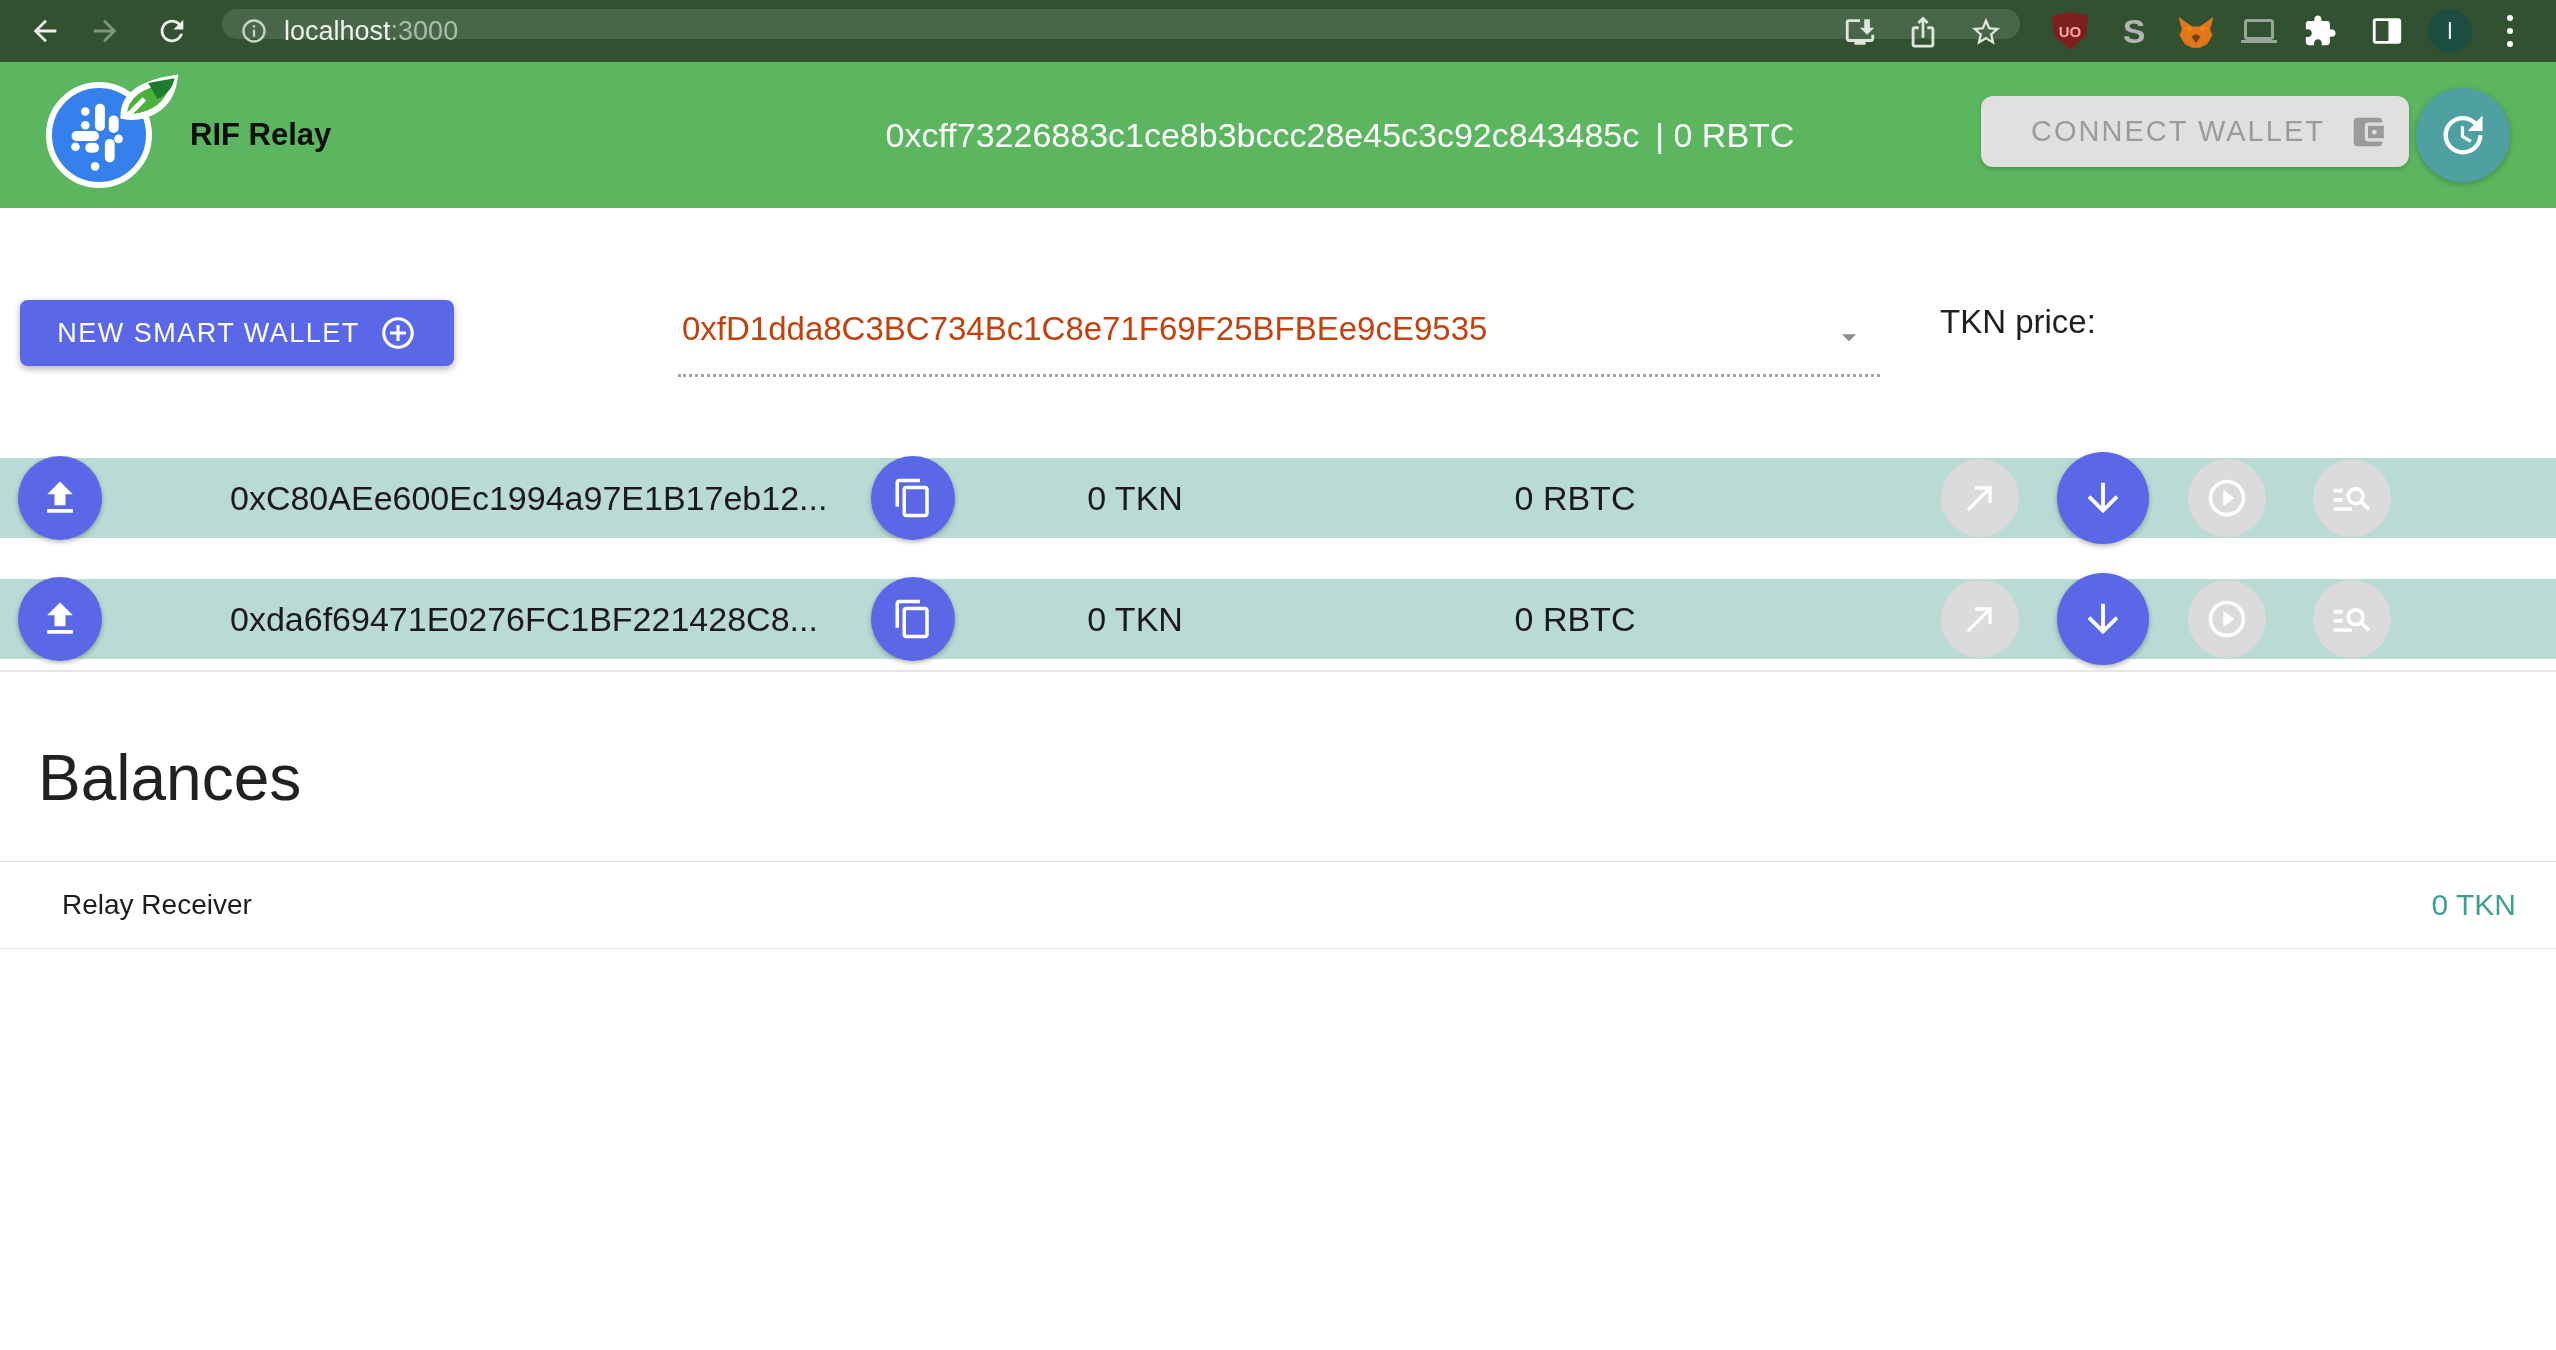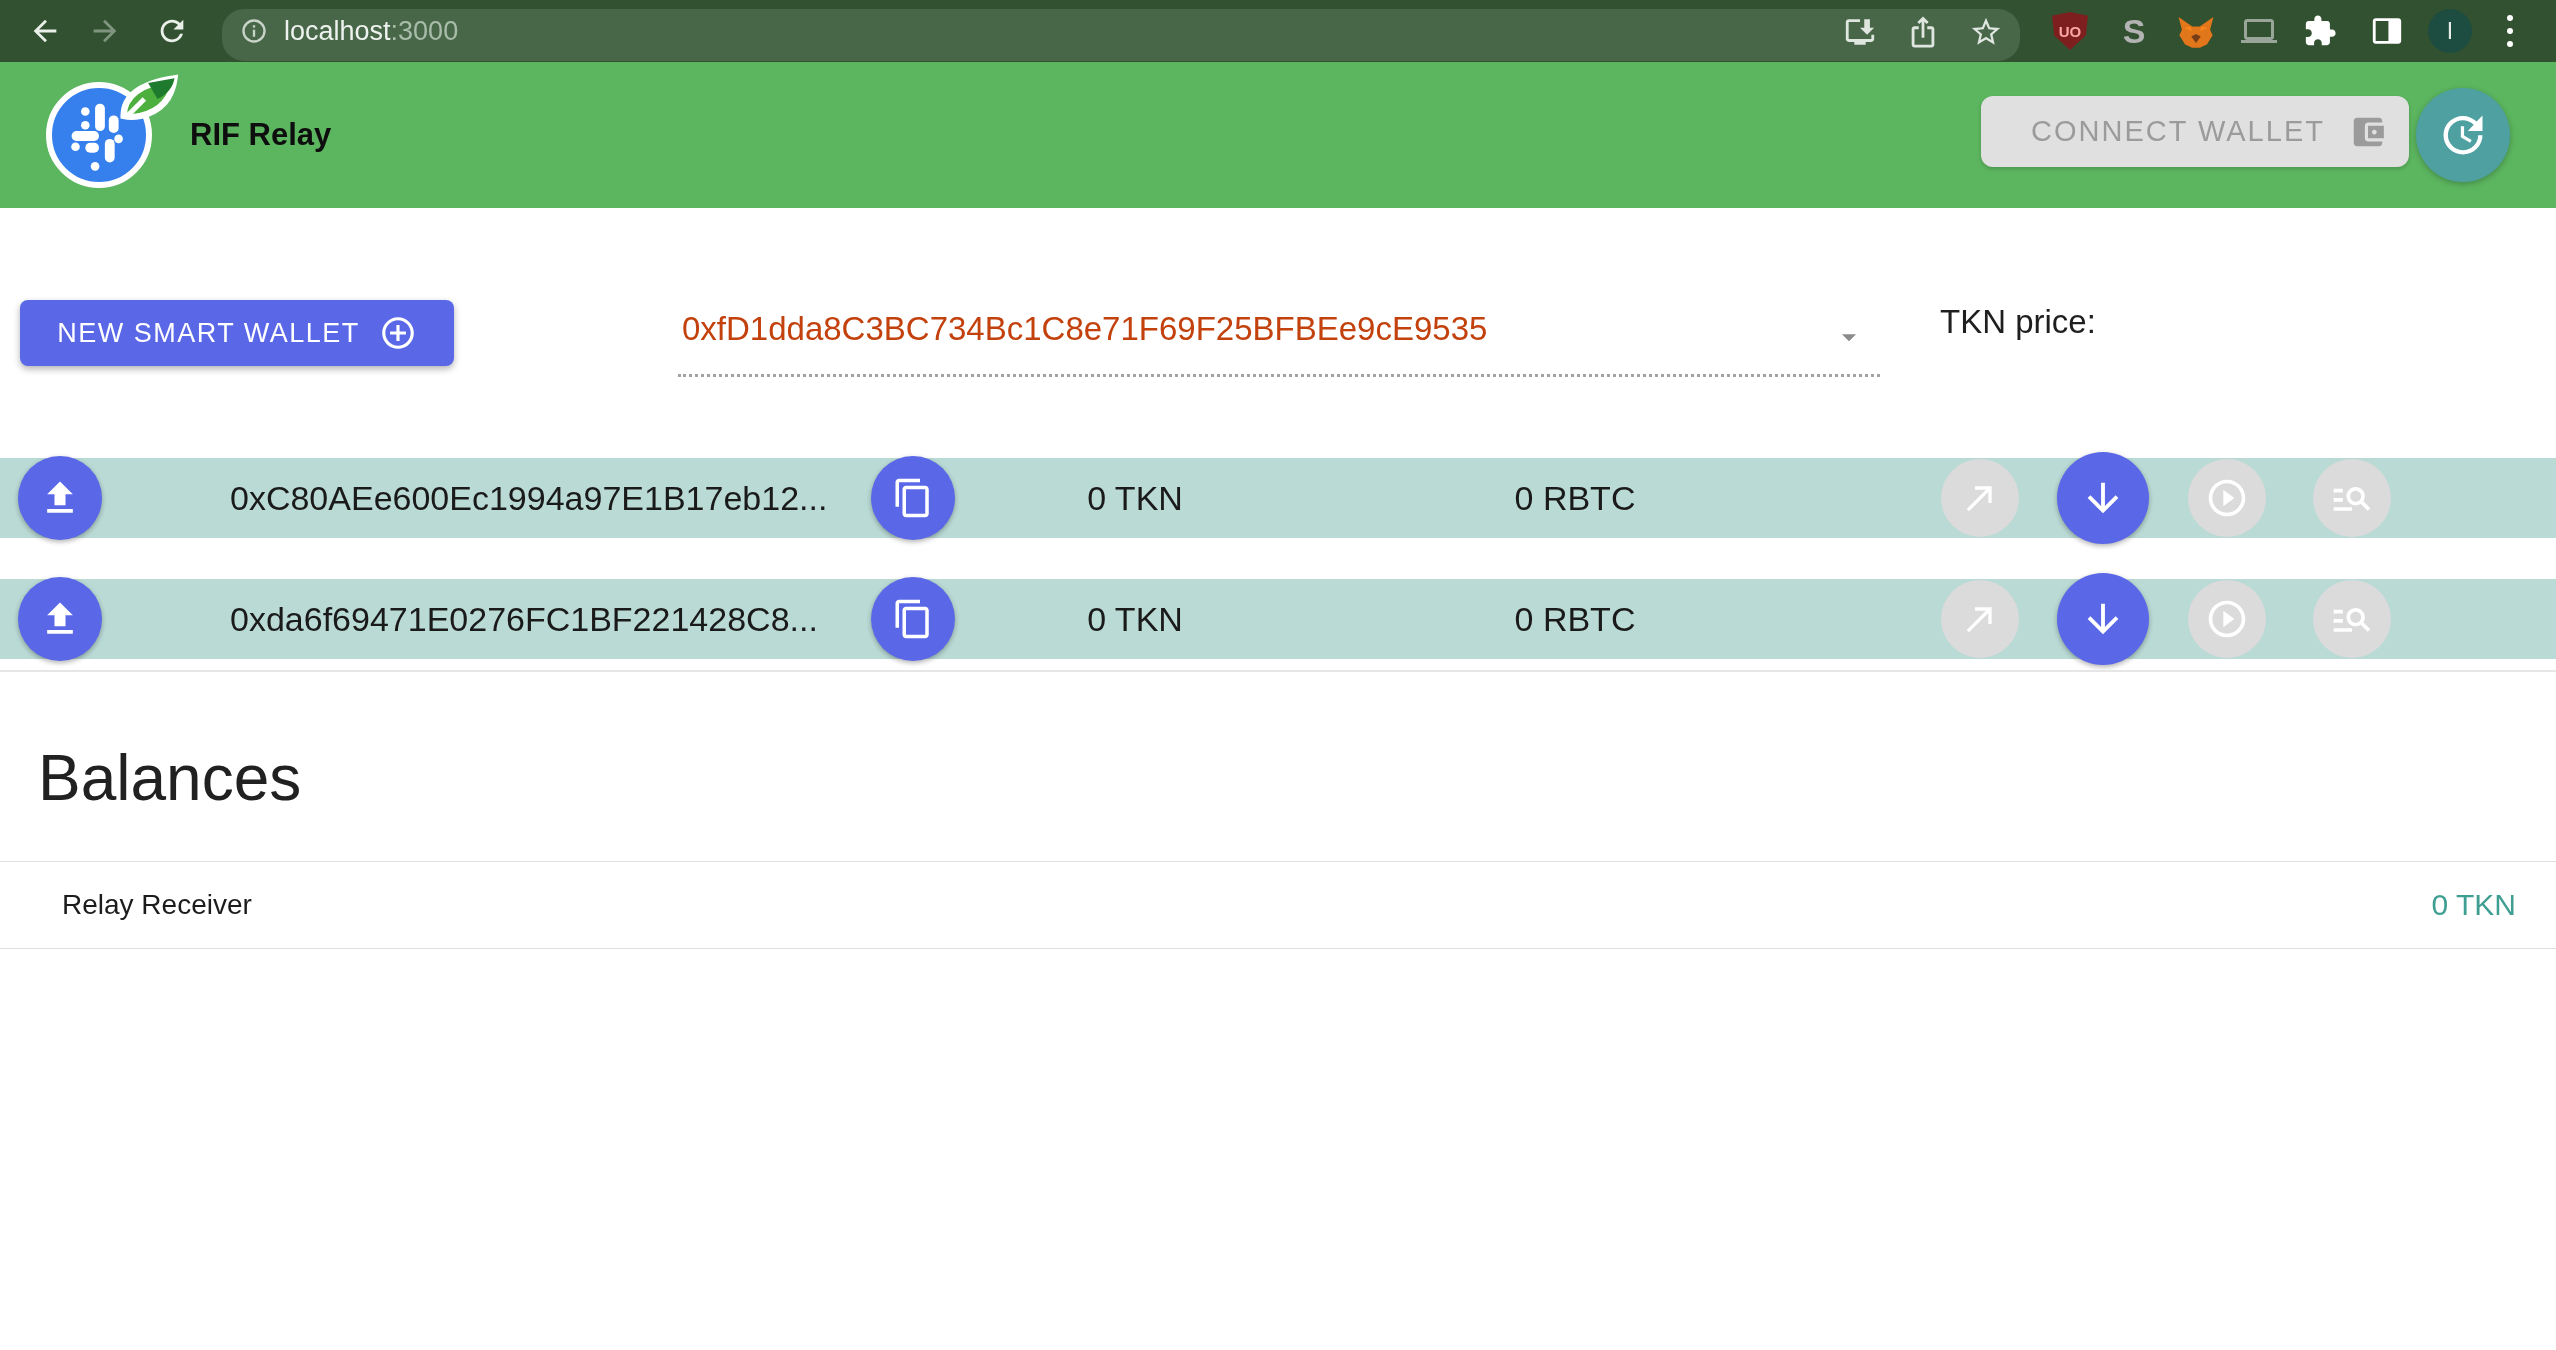--- a/index.html
+++ b/index.html
@@ -3,21 +3,21 @@
 <meta charset="utf-8">
 <style>
   html,body{margin:0;padding:0;background:#fff;}
   .page{position:relative;width:2556px;height:1350px;overflow:hidden;
         font-family:"Liberation Sans",sans-serif;background:#fff;}
   svg{display:block;}
 
   
   .chrome{position:absolute;left:0;top:0;width:2556px;height:62px;background:#325130;}
   .chrome .navicon{position:absolute;top:14px;width:34px;height:34px;color:#e9efe9;}
-  .omnibox{position:absolute;left:222px;top:9px;width:1798px;height:52px;border-radius:22px;
+  .omnibox{position:absolute;left:222px;top:9px;width:1798px;height:30px;border-radius:22px;
            background:#486749;}
   .omnibox .urltext{position:absolute;left:62px;top:7px;font-size:27px;color:#eef2ee;white-space:nowrap;}
   .omnibox .urltext .port{color:#a9bcaa;}
   .pill-icon{position:absolute;top:14px;width:34px;height:34px;color:#dfe5df;}
   .ext-icon{position:absolute;top:13px;width:36px;height:36px;}
   .shield{position:absolute;left:2052px;top:12px;width:36px;height:38px;background:#7e1f1f;
           clip-path:polygon(50% 0,100% 10%,94% 62%,50% 100%,6% 62%,0 10%);
           display:flex;align-items:center;justify-content:center;}
   .shield span{color:#fca5a5;font-size:15px;font-weight:bold;line-height:1;}
   .s-ext{position:absolute;left:2117px;top:11px;width:34px;height:40px;color:#b3b3b3;
@@ -154,20 +154,24 @@
           <circle cx="22" cy="40" r="2.2"></circle>
         </g>
       </svg>
       <svg class="leaf" viewBox="0 0 34 30">
         <path d="M3 24 Q3 8 30 4 Q28 20 12 24 Q7 25 3 24 Z" fill="#4caf3e" stroke="#ffffff" stroke-width="3.4"></path>
         <path d="M16 6.5 L30 4 Q29 11 21 15 Z" fill="#1e7a2c"></path>
         <path d="M4 25 L14 15" stroke="#ffffff" stroke-width="2.6" fill="none"></path>
       </svg>
     </div>
     <div class="app-title">RIF Relay</div>
+    <div class="account">
+      <span>0xcff73226883c1ce8b3bccc28e45c3c92c843485c</span>
+      <span>| 0 RBTC</span>
+    </div>
     <div class="connect-btn">
       <span>CONNECT WALLET</span>
       <svg style="width:38px;height:38px" viewBox="0 0 24 24">
           <path fill="#9b9b9b" d="M21 18v1c0 1.1-.9 2-2 2H5c-1.11 0-2-.9-2-2V5c0-1.1.89-2 2-2h14c1.1 0 2 .9 2 2v1h-9c-1.11 0-2 .9-2 2v8c0 1.1.89 2 2 2h9zm-9-2h10V8H12v8zm4-2.5c-.83 0-1.5-.67-1.5-1.5s.67-1.5 1.5-1.5 1.5.67 1.5 1.5-.67 1.5-1.5 1.5z"></path>
         </svg>
     </div>
     <div class="refresh-btn">
       <svg style="width:52px;height:52px" viewBox="0 0 24 24">
           <path fill="#ffffff" d="M21 10.12h-6.78l2.74-2.82c-2.73-2.7-7.15-2.8-9.88-.1-2.73 2.71-2.73 7.08 0 9.79s7.15 2.71 9.88 0C18.32 15.65 19 14.08 19 12.1h2c0 1.98-.88 4.55-2.64 6.29-3.51 3.48-9.21 3.48-12.72 0-3.5-3.47-3.53-9.11-.02-12.58s9.14-3.47 12.65 0L21 3v7.12zM12.5 8v4.25l3.5 2.08-.72 1.21L11 13V8h1.5z"></path>
         </svg>

